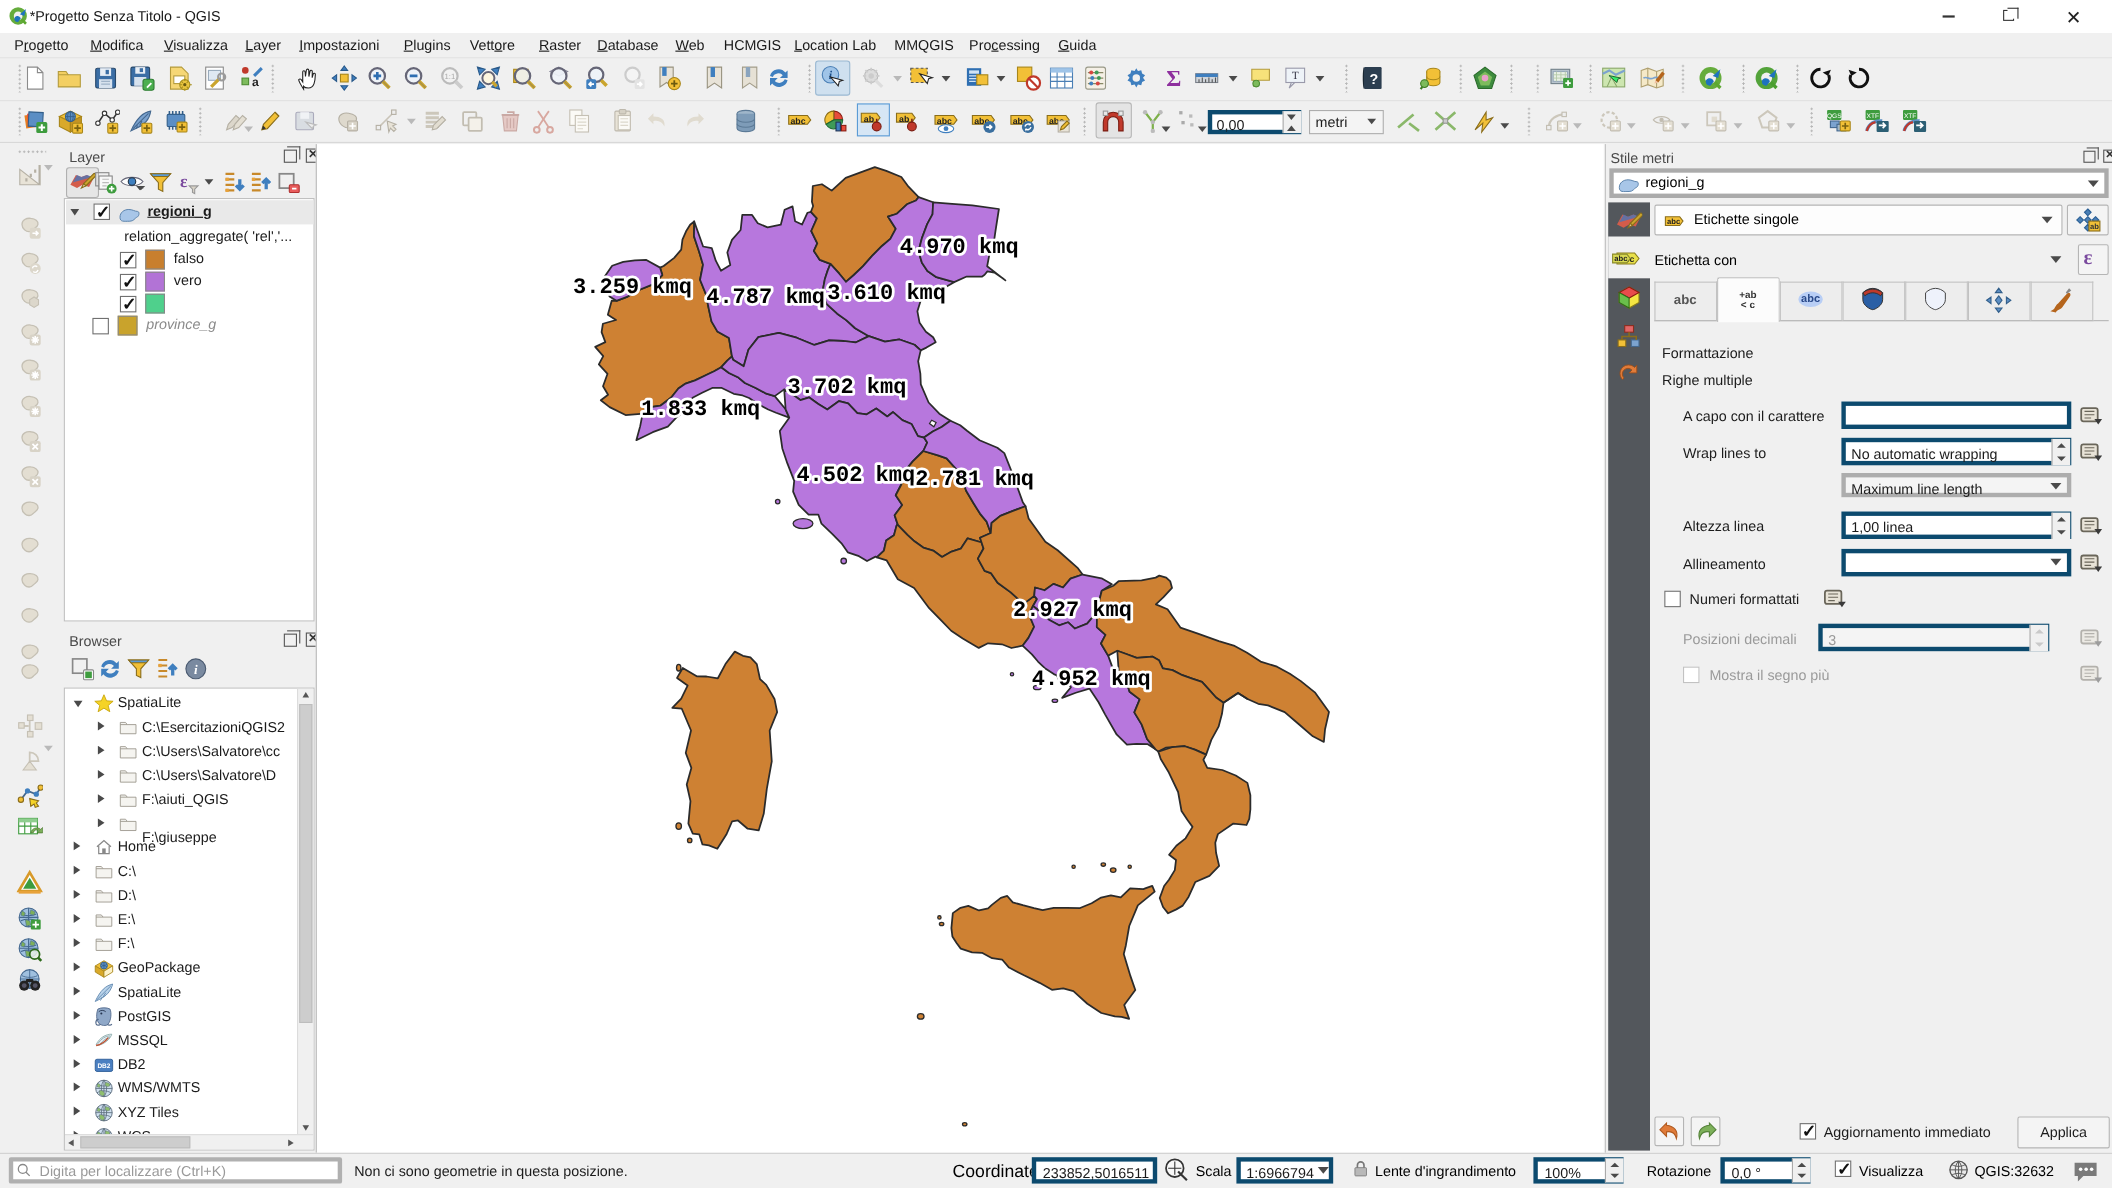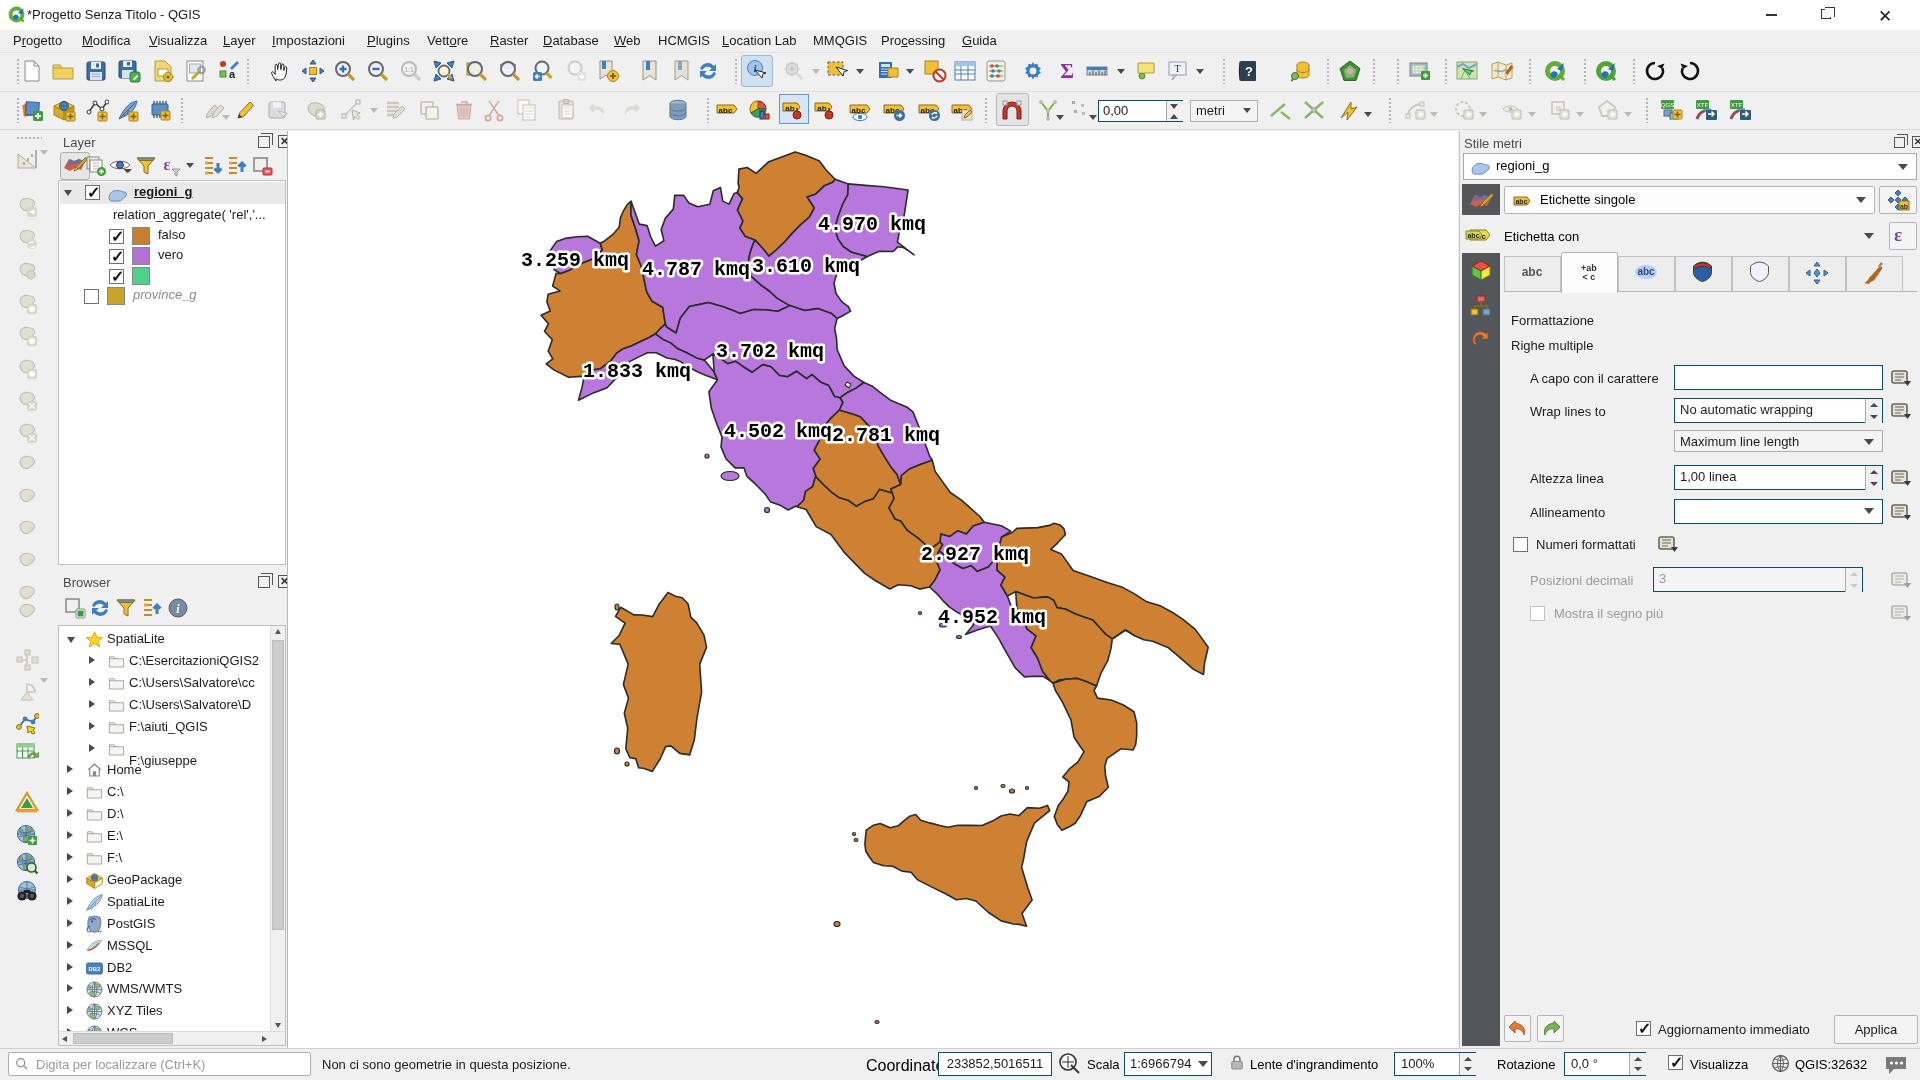--- a/index.html
+++ b/index.html
@@ -10,21 +10,21 @@
 .menubar{position:absolute;left:0;top:30px;width:1920px;height:22px;background:#f0f0f0;font-size:13px;color:#1a1a1a}
 .menubar span{position:absolute;top:3px}
 .tb{position:absolute;left:0;width:1920px;height:39px;background:#f0f0f0}
 .panel-title{font-size:13px;color:#4a4a4a}
 .chk{position:absolute;width:15px;height:15px;background:#fff;border:1px solid #707070}
 .chk.c:after{content:"\2713";position:absolute;left:1px;top:-3px;font-size:16px;font-weight:bold;color:#111}
 .tree-txt{position:absolute;font-size:13px;color:#1b1b1b;white-space:nowrap}
 .exp{position:absolute;width:0;height:0}
 .exp.open{border-left:4.5px solid transparent;border-right:4.5px solid transparent;border-top:6px solid #4a4a4a}
 .exp.closed{border-top:4.5px solid transparent;border-bottom:4.5px solid transparent;border-left:6px solid #4a4a4a}
-.field{position:absolute;background:#fff;border:1px solid #0c4a6e;font-size:13px;color:#1b1b1b}
+.field{position:absolute;background:#fff;border:4px solid #0c4a6e;font-size:13px;color:#1b1b1b}
 .btnx{position:absolute;background:#f4f4f4;border:1px solid #b5b5b5;border-radius:2px}
 .spin{position:absolute;width:17px;background:#f0f0f0;border-left:1px solid #aaa}
 .lbl{position:absolute;font-size:13px;color:#1b1b1b;white-space:nowrap}
 .lblg{position:absolute;font-size:13px;color:#9a9a9a;white-space:nowrap}
 .scroll{position:absolute;background:#f0f0f0}
 .thumb{position:absolute;background:#cdcdcd;border:1px solid #bdbdbd}
 </style></head><body>
 
 <div class="titlebar">
 <div class="abs" style="left:7px;top:5px"><svg width="19" height="19" viewBox="0 0 24 24">

